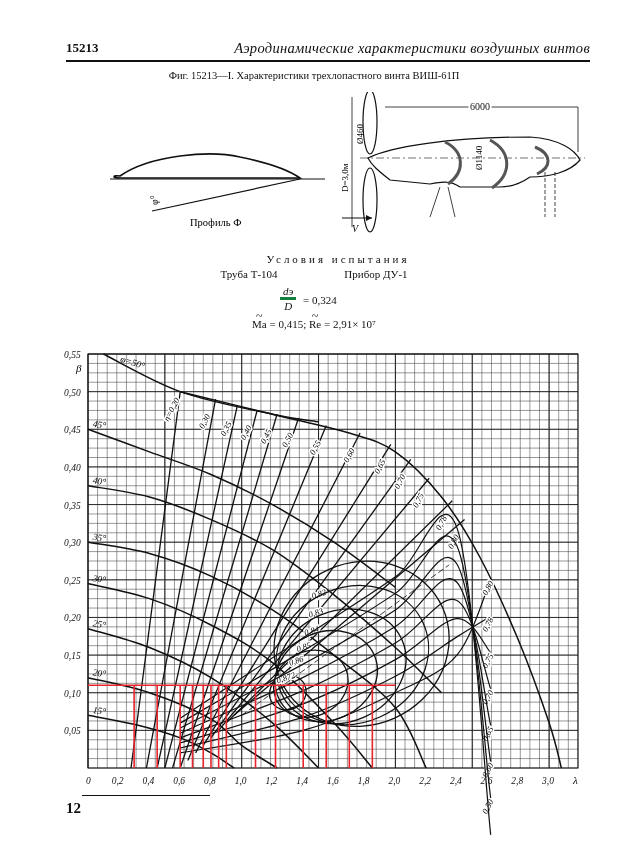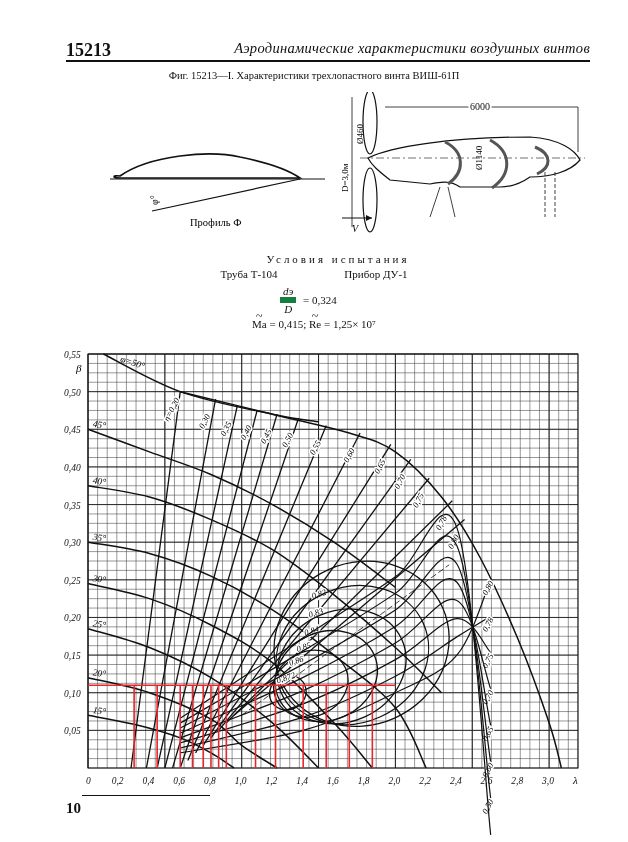--- a/index.html
+++ b/index.html
@@ -1,28 +1,28 @@
 <!DOCTYPE html>
 <html><head>
 <meta charset="utf-8">
 <style>
   html, body { margin:0; padding:0; background:#ffffff; }
   body { width:628px; height:842px; position:relative; overflow:hidden;
          font-family:"DejaVu Serif","Liberation Serif",serif; color:#111; }
   .abs { position:absolute; }
-  .pagenum { left:66px; top:40px; font-weight:bold; font-size:18px; font-family:"Liberation Serif",serif; }
+  .pagenum { left:66px; top:40px; font-weight:bold; font-size:13px; font-family:"Liberation Serif",serif; }
   .running { right:38px; top:40px; font-style:italic; font-size:14.5px; font-family:"Liberation Serif",serif; letter-spacing:0.3px; }
   .rule { left:66px; top:60px; width:524px; height:0; border-top:2px solid #111; }
   .figcap { left:0; width:628px; top:70px; text-align:center; font-size:10.5px; font-family:"Liberation Serif",serif; }
   .cond { left:0; width:628px; text-align:center; font-family:"Liberation Serif",serif; font-size:11px; }
   .cond-title { top:253px; letter-spacing:3px;margin-left:24px; }
   .cond-row { top:268px; }
   .cond-row span { display:inline-block; margin:0 32px; }
   .frac { top:285px; left:280px; font-size:11px; font-family:"Liberation Serif",serif; }
-  .frac .num { display:block; text-align:center; border-bottom:6px solid #15803d; padding:0 3px; font-style:italic; }
+  .frac .num { display:block; text-align:center; border-bottom:3px solid #15803d; padding:0 3px; font-style:italic; }
   .frac .den { display:block; text-align:center; font-style:italic; }
   .frac-eq { top:294px; left:303px; font-size:11px; font-family:"Liberation Serif",serif; }
   .params { top:318px; left:0; width:628px; text-align:center; font-size:11px; font-family:"Liberation Serif",serif; }
   .tilde { display:inline-block; position:relative; }
   .tilde::before { content:"~"; position:absolute; top:-9px; left:0; width:100%; text-align:center; font-size:12px; }
   .footnum { left:66px; top:800px; font-weight:bold; font-size:15px; font-family:"Liberation Serif",serif; }
   .footrule { left:82px; top:795px; width:128px; border-top:1px solid #111; }
   svg text { font-family:"Liberation Serif",serif; }
 </style>
 </head>
@@ -78,21 +78,21 @@
 </div>
 <div class="abs frac">
   <span class="num">dэ</span>
   <span class="den">D</span>
 </div>
 <div class="abs frac-eq">= 0,324</div>
 <div class="abs params">
   <span class="tilde">Ma</span>
   <span>= 0,415;</span>
   <span class="tilde">Re</span>
-  <span>= 1,25× 10⁷</span>
+  <span>= 2,91× 10⁷</span>
 </div>
 
 <svg id="chart" class="abs" style="left:0;top:0;" width="628" height="842">
     <line x1="88" y1="354" x2="88" y2="768" stroke="#444" stroke-width="0.55"></line>
     <line x1="97.60625" y1="354" x2="97.60625" y2="768" stroke="#444" stroke-width="0.55"></line>
     <line x1="107.2125" y1="354" x2="107.2125" y2="768" stroke="#444" stroke-width="0.55"></line>
     <line x1="116.81875000000001" y1="354" x2="116.81875000000001" y2="768" stroke="#444" stroke-width="0.55"></line>
     <line x1="126.42500000000001" y1="354" x2="126.42500000000001" y2="768" stroke="#444" stroke-width="0.55"></line>
     <line x1="136.03125" y1="354" x2="136.03125" y2="768" stroke="#444" stroke-width="0.55"></line>
     <line x1="145.6375" y1="354" x2="145.6375" y2="768" stroke="#444" stroke-width="0.55"></line>
@@ -317,13 +317,13 @@
     <line x1="226.32999999999998" y1="685.203" x2="226.32999999999998" y2="768" stroke="#e8262b" stroke-width="1.6"></line>
     <line x1="255.533" y1="685.203" x2="255.533" y2="768" stroke="#e8262b" stroke-width="1.6"></line>
     <line x1="275.514" y1="685.203" x2="275.514" y2="768" stroke="#e8262b" stroke-width="1.6"></line>
     <line x1="303.17999999999995" y1="685.203" x2="303.17999999999995" y2="768" stroke="#e8262b" stroke-width="1.6"></line>
     <line x1="326.235" y1="685.203" x2="326.235" y2="768" stroke="#e8262b" stroke-width="1.6"></line>
     <line x1="349.28999999999996" y1="685.203" x2="349.28999999999996" y2="768" stroke="#e8262b" stroke-width="1.6"></line>
     <line x1="372.34499999999997" y1="685.203" x2="372.34499999999997" y2="768" stroke="#e8262b" stroke-width="1.6"></line>
   </svg>
 
 <div class="abs footrule"></div>
-<div class="abs footnum">10</div>
+<div class="abs footnum">12</div>
 
 </body></html>

